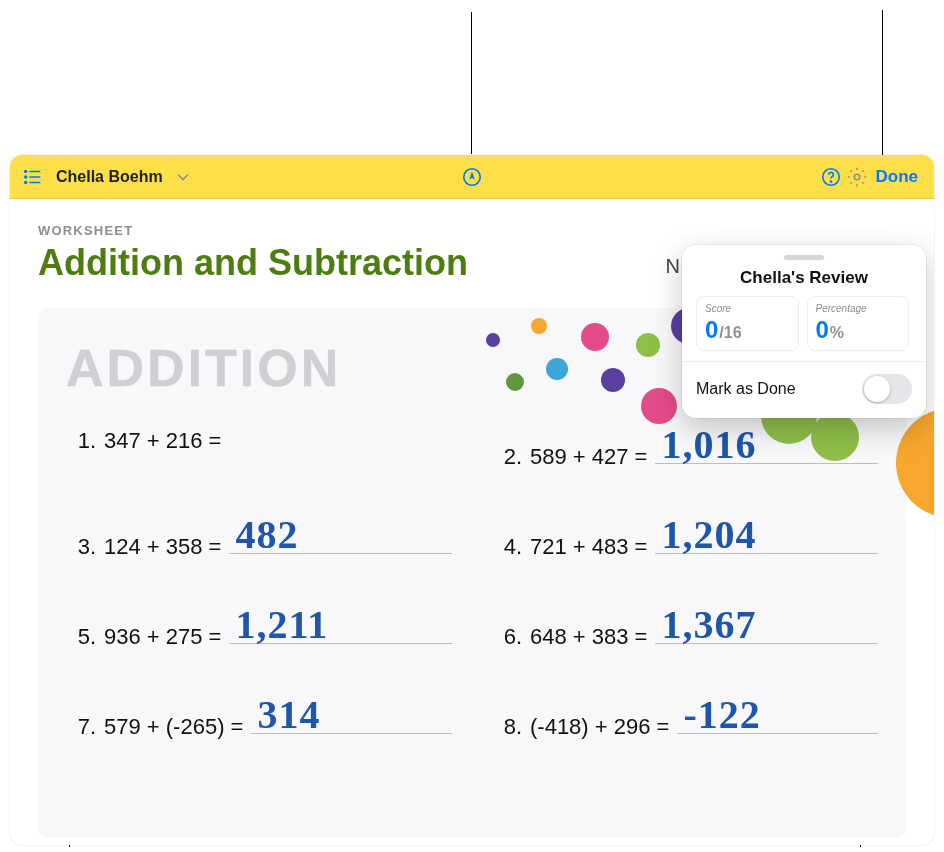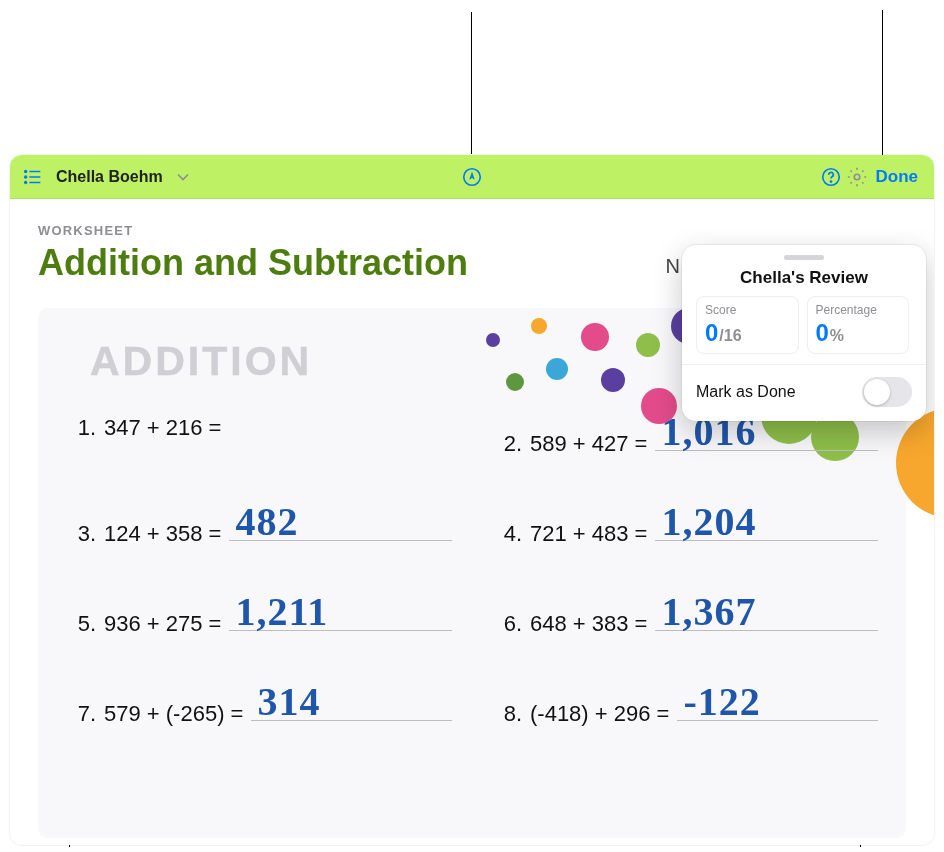--- a/index.html
+++ b/index.html
@@ -30,21 +30,21 @@
 .callout-right { left: 882px; top: 10px; width: 1px; height: 253px; }
 .callout-bl { left: 69px; top: 662px; width: 1px; height: 185px; }
 .callout-br { left: 860px; top: 662px; width: 1px; height: 185px; }
 
 .toolbar {
   height: 44px;
   display: flex;
   align-items: center;
   padding: 0 10px;
   border-bottom: 1px solid rgba(0,0,0,0.08);
-  background: #bef264;
+  background: #fde047;
 }
 .tb-left { display: flex; align-items: center; gap: 6px; flex: 1; }
 .tb-center { flex: 0 0 auto; }
 .tb-right { display: flex; align-items: center; flex: 1; justify-content: flex-end; }
 .icon-btn { width: 26px; height: 26px; display: flex; align-items: center; justify-content: center; color: #007aff; cursor: pointer; }
 .icon-btn svg { width: 22px; height: 22px; }
 .student-name { font-size: 16px; font-weight: 600; color: #222; padding: 0 4px; }
 .chevron { width: 18px; height: 18px; color: #8e8e93; }
 .done-btn { color: #007aff; font-size: 17px; font-weight: 600; padding: 0 6px; cursor: pointer; }
 
@@ -60,29 +60,28 @@
 .worksheet-body {
   position: relative;
   margin-top: 24px;
   background: #f8f8fa;
   border-radius: 10px;
   height: 530px;
   padding: 30px 28px;
 }
 .section-header {
   font-family: Arial, sans-serif;
-  font-size: 41px;
+  font-size: 52px;
   font-weight: 700;
   letter-spacing: 3px;
   color: #cfcfd4;
   -webkit-text-stroke: 0.5px #cfcfd4;
   margin-bottom: 30px;
   position: relative;
   z-index: 1;
-  margin-left: 24px;
 }
 .dots-art {
   position: absolute;
   top: -30px;
   right: -20px;
   width: 440px;
   height: 180px;
   pointer-events: none;
 }
 .dot { position: absolute; border-radius: 50%; }
@@ -133,21 +132,21 @@
   border-radius: 14px;
   box-shadow: 0 10px 30px rgba(0,0,0,0.22), 0 0 0 1px rgba(0,0,0,0.05);
   padding: 10px 0 0 0;
   z-index: 20;
 }
 .grabber { width: 40px; height: 5px; background: #d5d5da; border-radius: 3px; margin: 0 auto 8px; }
 .review-title { font-size: 17px; font-weight: 700; padding: 0 14px 8px; color: #111; text-align: center;}
 .score-row { display: flex; padding: 0 14px 10px; border-bottom: 1px solid #eee;}
 .score-cell { flex: 1; border: 1px solid #eee; border-radius: 8px; padding: 6px 8px; margin-right:8px; }
 .score-cell:last-child { margin-right:3px; }
-.score-label { font-size: 12px; color: #8e8e93; margin-bottom:2px; }
+.score-label { font-size: 10px; color: #8e8e93; margin-bottom:2px;font-style:italic; }
 .score-value { font-size: 24px; font-weight: 700; color: #007aff; display:flex; align-items:baseline;}
 .score-total { font-size: 16px; color: #8e8e93; font-weight:600; margin-left:1px;}
 .pct-sign { font-size: 16px; color: #8e8e93; font-weight:600; margin-left:1px;}
 .mark-row { display:flex; align-items:center; justify-content:space-between; padding: 12px 14px 14px; }
 .mark-label { font-size: 16px; color:#111; }
 .switch {
   width: 50px; height: 30px; background:#e5e5ea; border-radius:15px; position:relative; cursor:pointer;
 }
 .switch::after {
   content:""; position:absolute; left:2px; top:2px; width:26px; height:26px; background:#fff; border-radius:50%; box-shadow:0 1px 3px rgba(0,0,0,0.25);

